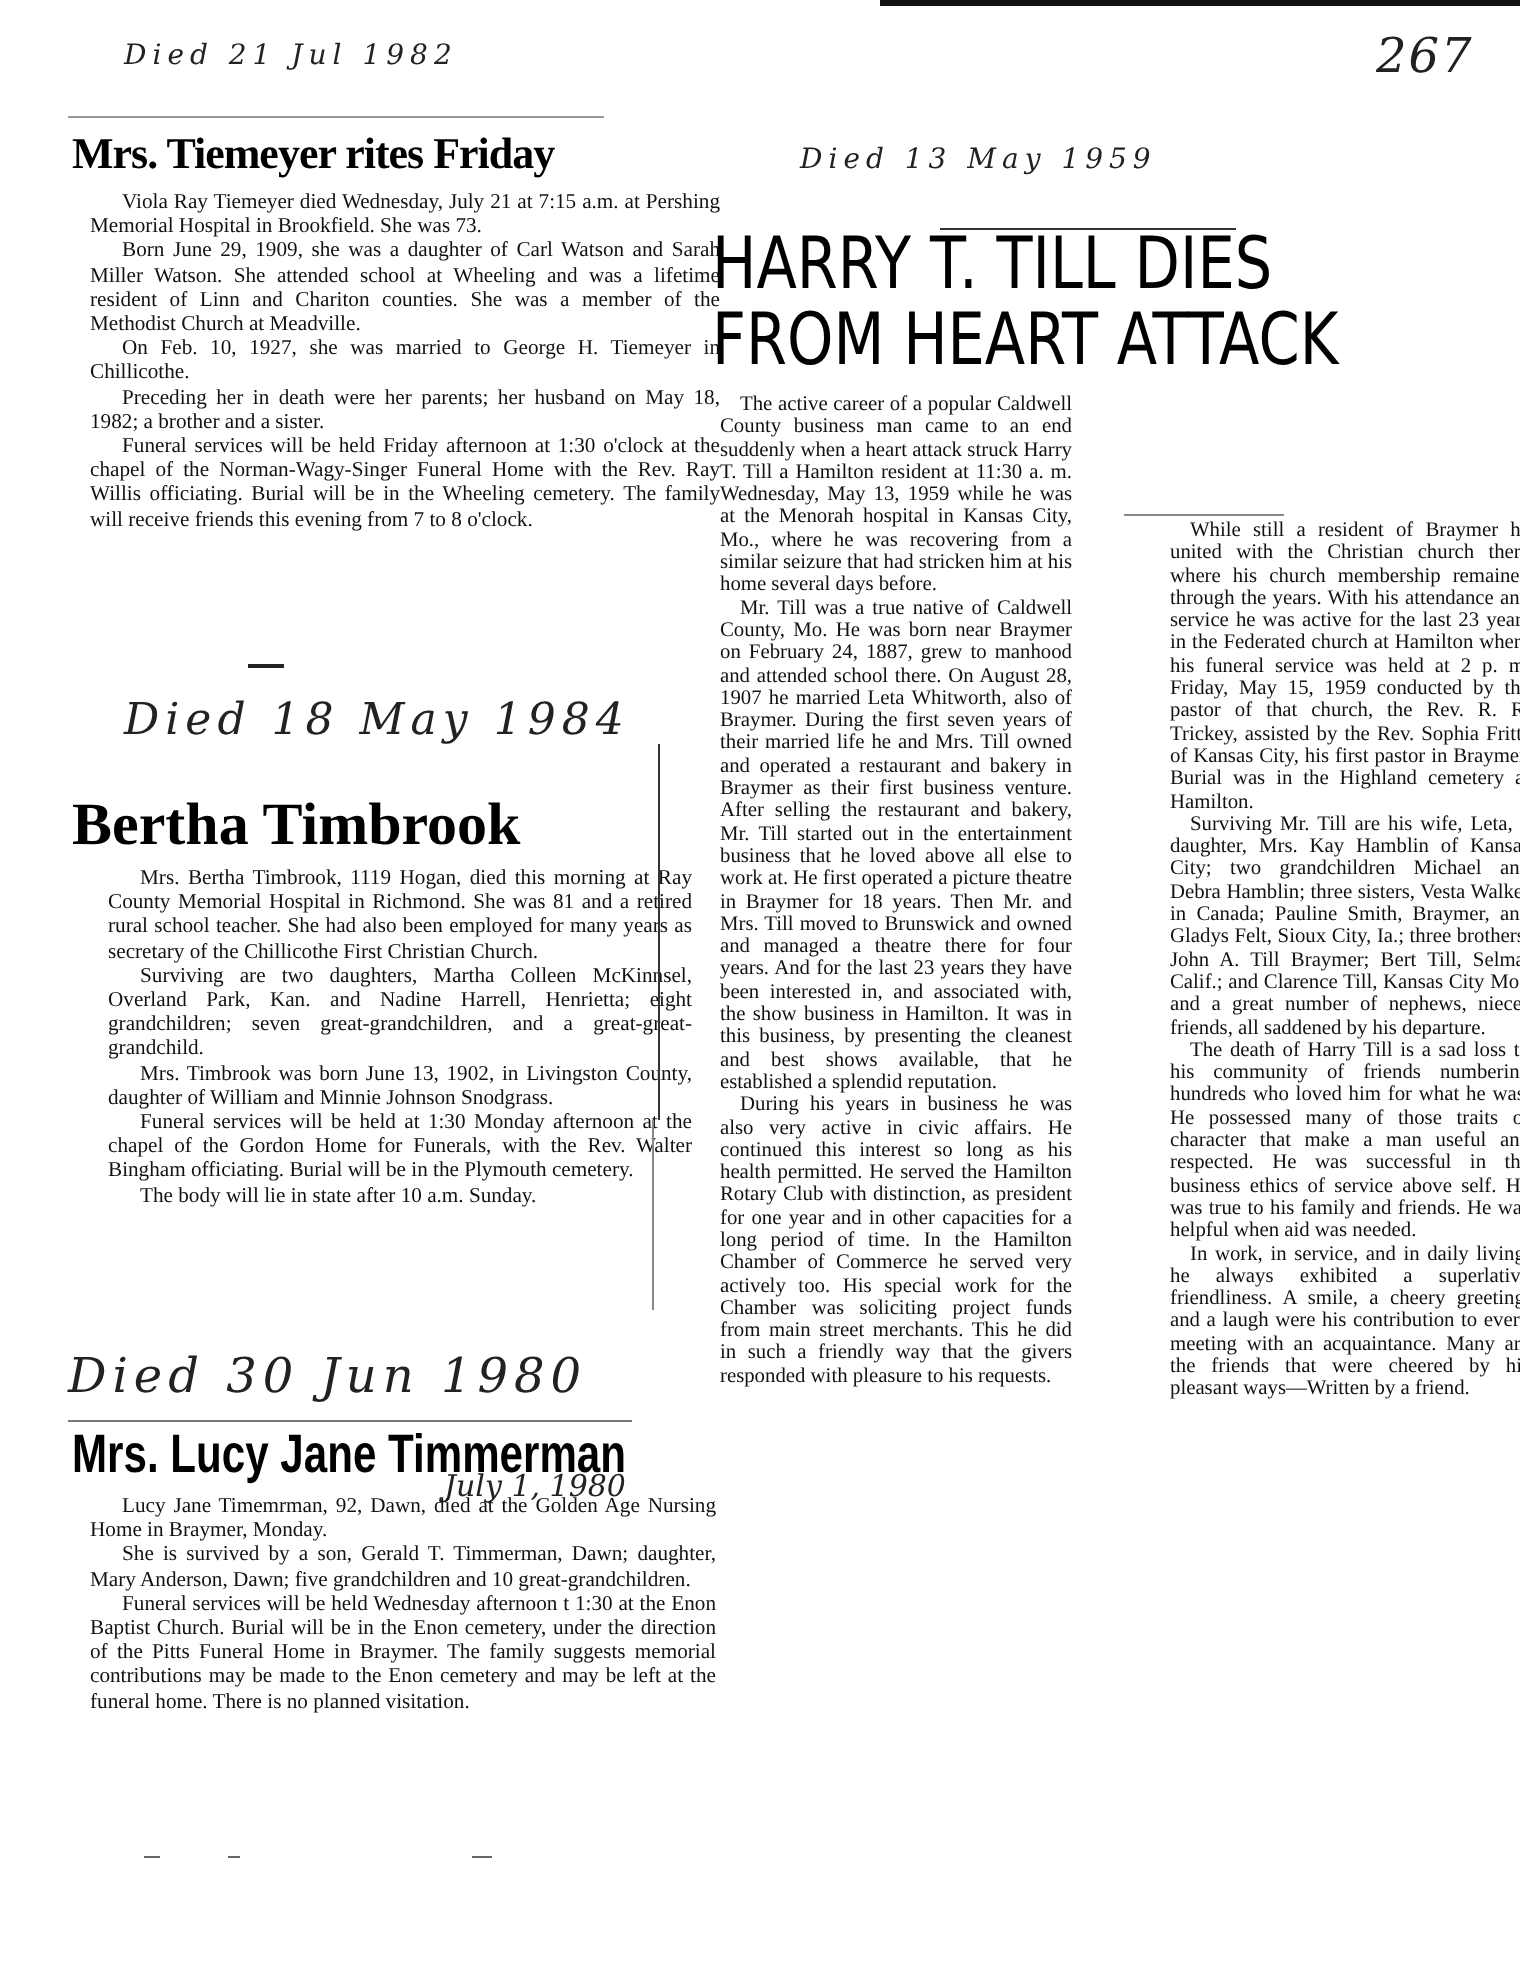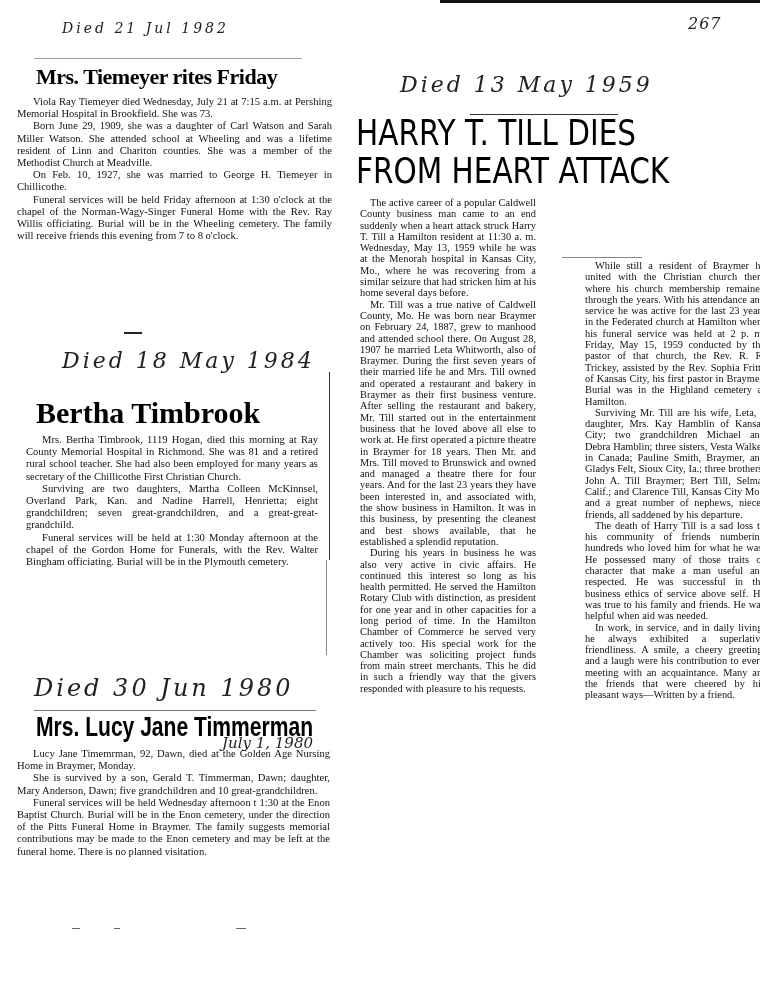--- a/index.html
+++ b/index.html
@@ -1,76 +1,79 @@
 <!DOCTYPE html>
 <html><head>
 <meta charset="utf-8">
 <style>
   html, body { margin: 0; padding: 0; background: #ffffff; }
   body { width: 760px; height: 985px; position: relative; overflow: hidden; color: #111; }
   .abs { position: absolute; }
   .hand { font-family: "DejaVu Serif", serif; font-style: italic; color: #222; font-weight: normal; letter-spacing: 3px; }
   .rule { position: absolute; height: 1px; background: #555; }
-  .body-text { font-family: "Liberation Serif", serif; font-size: 10.6px; line-height: 12.2px; text-align: justify; color: #111; }
+  .body-text { font-family: "Liberation Serif", serif; font-size: 10.6px; line-height: 12.2px; text-align: justify; color: #111; margin-left: 28px; }
   .body-text p { margin: 0; text-indent: 16px; }
   .body-cond { font-family: "Liberation Serif", serif; font-size: 10.4px; line-height: 11.3px; text-align: justify; color: #111; }
   .body-cond p { margin: 0; text-indent: 10px; }
   .hl-serif { font-family: "Liberation Serif", serif; font-weight: bold; color: #000; }
   .hl-cond { font-family: "Liberation Sans", sans-serif; font-weight: bold; color: #000; transform-origin: left top; }
   .hl-till { font-family: "DejaVu Sans", sans-serif; font-weight: normal; color: #000; transform-origin: left top; }
   .vline { position: absolute; width: 1px; background: #333; }
   .dash { position: absolute; height: 2px; background: #222; }
 </style>
 </head>
 <body>
 
 <div class="abs" style="left:440px;top:0;width:320px;height:3px;background:#111;"></div>
 
-<div class="abs hand" style="left:688px;top:14px;font-size:16px;letter-spacing:1px;">267</div>
+<div class="abs hand" style="left:688px;top:14px;font-size:24px;letter-spacing:1px;">267</div>
 
 <section>
   <div class="abs hand" style="left:62px;top:20px;font-size:14px;">Died 21 Jul 1982</div>
   <div class="rule" style="left:34px;top:58px;width:268px;background:#999;"></div>
   <div class="abs hl-serif" style="left:36px;top:64px;font-size:22px;letter-spacing:-0.5px;">Mrs. Tiemeyer rites Friday</div>
   <div class="abs body-text" style="left:17px;top:96px;width:315px;">
     <p>Viola Ray Tiemeyer died Wednesday, July 21 at 7:15 a.m. at Pershing Memorial Hospital in Brookfield. She was 73.</p>
     <p>Born June 29, 1909, she was a daughter of Carl Watson and Sarah Miller Watson. She attended school at Wheeling and was a lifetime resident of Linn and Chariton counties. She was a member of the Methodist Church at Meadville.</p>
     <p>On Feb. 10, 1927, she was married to George H. Tiemeyer in Chillicothe.</p>
+    <p>Preceding her in death were her parents; her husband on May 18, 1982; a brother and a sister.</p>
     <p>Funeral services will be held Friday afternoon at 1:30 o'clock at the chapel of the Norman-Wagy-Singer Funeral Home with the Rev. Ray Willis officiating. Burial will be in the Wheeling cemetery. The family will receive friends this evening from 7 to 8 o'clock.</p>
   </div>
   <div class="dash" style="left:124px;top:332px;width:18px;"></div>
 </section>
 
 <section>
   <div class="abs hand" style="left:62px;top:348px;font-size:22px;">Died 18 May 1984</div>
   <div class="abs hl-serif" style="left:36px;top:396px;font-size:30px;">Bertha Timbrook</div>
   <div class="abs body-text" style="left:26px;top:434px;width:292px;">
     <p>Mrs. Bertha Timbrook, 1119 Hogan, died this morning at Ray County Memorial Hospital in Richmond. She was 81 and a retired rural school teacher. She had also been employed for many years as secretary of the Chillicothe First Christian Church.</p>
     <p>Surviving are two daughters, Martha Colleen McKinnsel, Overland Park, Kan. and Nadine Harrell, Henrietta; eight grandchildren; seven great-grandchildren, and a great-great-grandchild.</p>
+    <p>Mrs. Timbrook was born June 13, 1902, in Livingston County, daughter of William and Minnie Johnson Snodgrass.</p>
     <p>Funeral services will be held at 1:30 Monday afternoon at the chapel of the Gordon Home for Funerals, with the Rev. Walter Bingham officiating. Burial will be in the Plymouth cemetery.</p>
+    <p>The body will lie in state after 10 a.m. Sunday.</p>
   </div>
 </section>
 
 <section>
   <div class="abs hand" style="left:34px;top:674px;font-size:24px;">Died 30 Jun 1980</div>
   <div class="rule" style="left:34px;top:710px;width:282px;background:#777;"></div>
   <div class="abs hl-cond" style="left:36px;top:712px;font-size:27px;transform:scaleX(0.78);white-space:nowrap;">Mrs. Lucy Jane Timmerman</div>
   <div class="abs hand" style="left:222px;top:734px;font-size:15px;letter-spacing:0;text-align:center;">July 1, 1980</div>
   <div class="abs body-text" style="left:17px;top:748px;width:313px;">
     <p>Lucy Jane Timemrman, 92, Dawn, died at the Golden Age Nursing Home in Braymer, Monday.</p>
     <p>She is survived by a son, Gerald T. Timmerman, Dawn; daughter, Mary Anderson, Dawn; five grandchildren and 10 great-grandchildren.</p>
     <p>Funeral services will be held Wednesday afternoon t 1:30 at the Enon Baptist Church. Burial will be in the Enon cemetery, under the direction of the Pitts Funeral Home in Braymer. The family suggests memorial contributions may be made to the Enon cemetery and may be left at the funeral home. There is no planned visitation.</p>
   </div>
 </section>
 
 <div class="vline" style="left:329px;top:372px;height:188px;"></div>
 <div class="vline" style="left:326px;top:560px;height:95px;background:#888;"></div>
 
 <section>
-  <div class="abs hand" style="left:400px;top:72px;font-size:22px;">Died 13 May 1959</div>
+  <div class="abs hand" style="left:400px;top:72px;font-size:14px;">Died 13 May 1959</div>
   <div class="rule" style="left:470px;top:114px;width:148px;background:#333;"></div>
   <div class="abs hl-till" style="left:356px;top:112px;font-size:36px;transform:scaleX(0.82);white-space:nowrap;">HARRY T. TILL DIES</div>
   <div class="abs hl-till" style="left:356px;top:150px;font-size:36px;transform:scaleX(0.82);white-space:nowrap;">FROM HEART ATTACK</div>
 
   <div class="abs body-cond" style="left:360px;top:197px;width:176px;">
     <p>The active career of a popular Caldwell County business man came to an end suddenly when a heart attack struck Harry T. Till a Hamilton resident at 11:30 a. m. Wednesday, May 13, 1959 while he was at the Menorah hospital in Kansas City, Mo., where he was recovering from a similar seizure that had stricken him at his home several days before.</p>
     <p>Mr. Till was a true native of Caldwell County, Mo. He was born near Braymer on February 24, 1887, grew to manhood and attended school there. On August 28, 1907 he married Leta Whitworth, also of Braymer. During the first seven years of their married life he and Mrs. Till owned and operated a restaurant and bakery in Braymer as their first business venture. After selling the restaurant and bakery, Mr. Till started out in the entertainment business that he loved above all else to work at. He first operated a picture theatre in Braymer for 18 years. Then Mr. and Mrs. Till moved to Brunswick and owned and managed a theatre there for four years. And for the last 23 years they have been interested in, and associated with, the show business in Hamilton. It was in this business, by presenting the cleanest and best shows available, that he established a splendid reputation.</p>
     <p>During his years in business he was also very active in civic affairs. He continued this interest so long as his health permitted. He served the Hamilton Rotary Club with distinction, as president for one year and in other capacities for a long period of time. In the Hamilton Chamber of Commerce he served very actively too. His special work for the Chamber was soliciting project funds from main street merchants. This he did in such a friendly way that the givers responded with pleasure to his requests.</p>
   </div>
 

